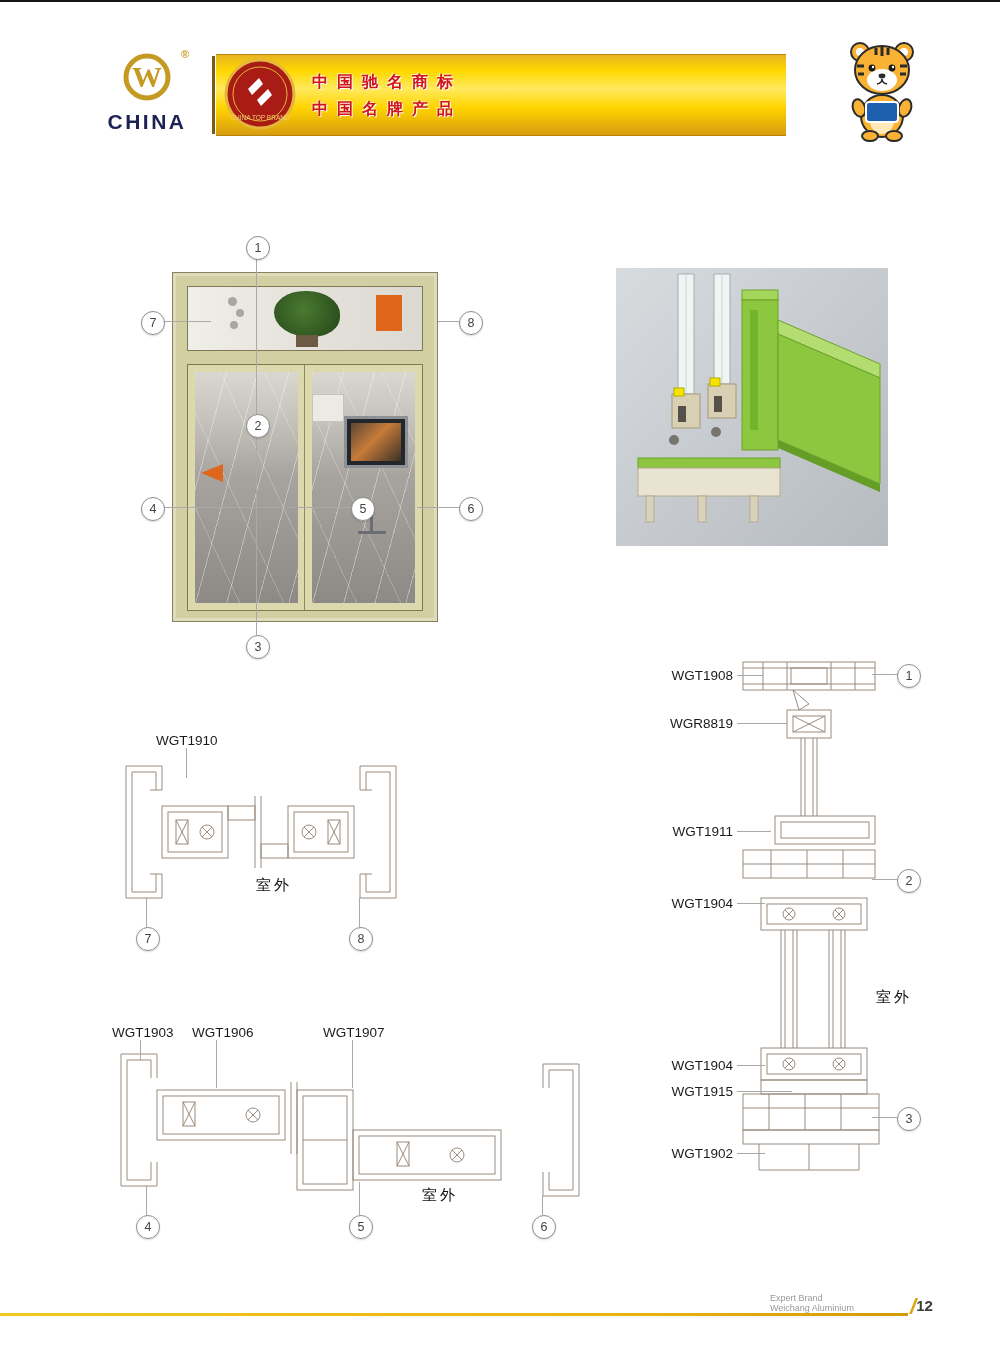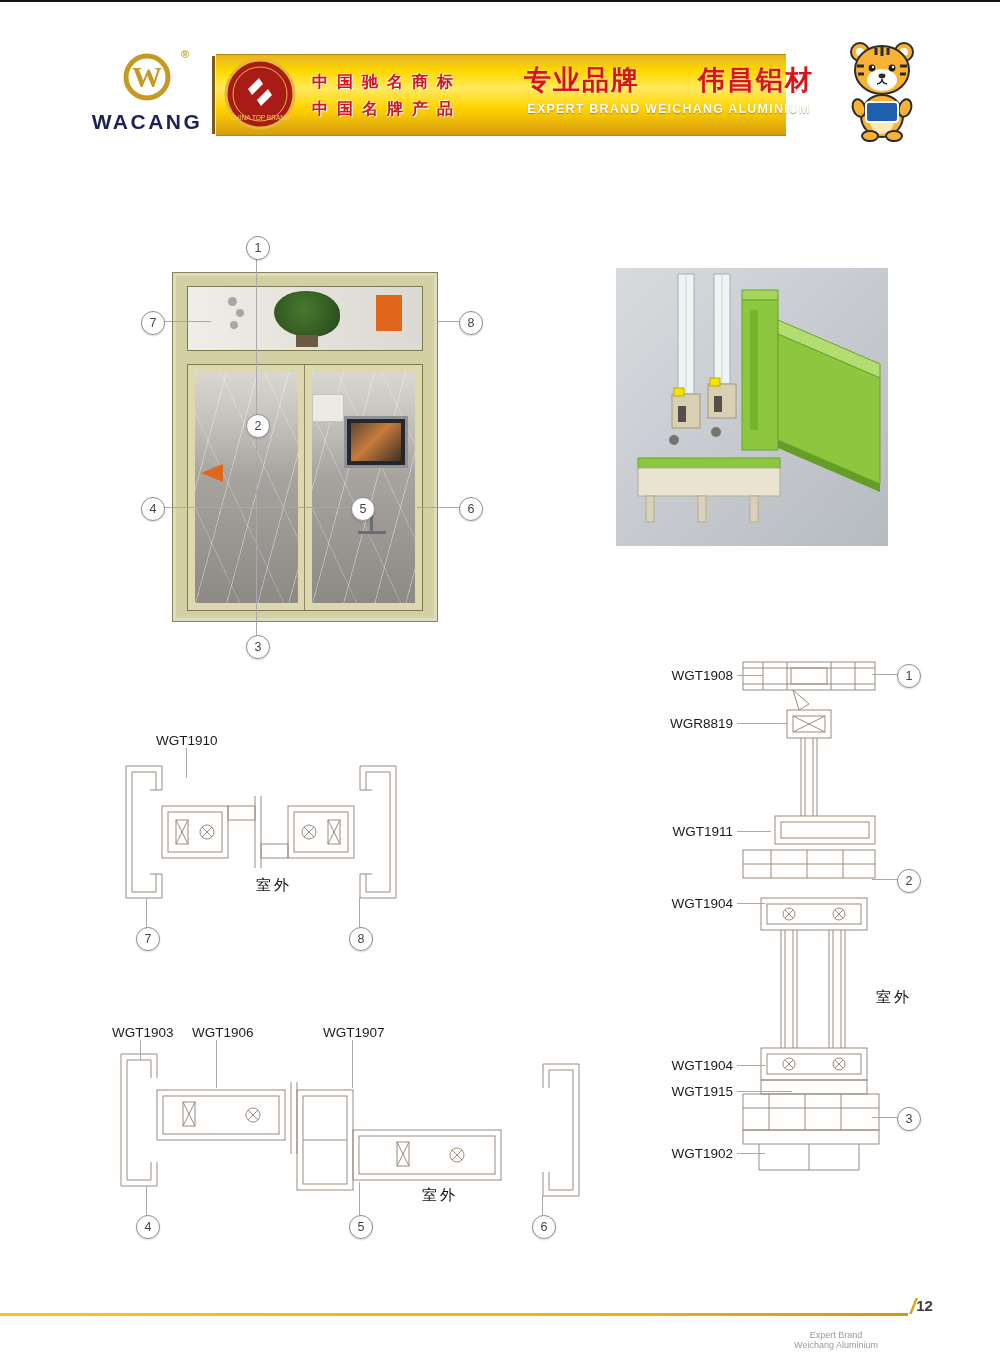--- a/index.html
+++ b/index.html
@@ -72,63 +72,59 @@
 
   
   .cad{position:absolute;}
   .lbl{position:absolute;font-size:13.5px;color:#1a1a1a;white-space:nowrap;z-index:4;}
   .lblr{text-align:right;width:72px;}
   .outdoor{position:absolute;font-size:15px;color:#111;letter-spacing:3px;z-index:4;}
 
   
   .footer-line{position:absolute;left:0;top:1313px;width:908px;height:3px;
         background:linear-gradient(90deg,#f2c71e 0%,#e7b40f 70%,#cf9c08 100%);}
-  .footer-en{position:absolute;left:770px;top:1293px;width:132px;text-align:center;
-        font-size:9px;line-height:10px;color:#999;margin-top:37px;}
+  .footer-en{position:absolute;left:770px;top:1293px;width:132px;text-align:left;
+        font-size:9px;line-height:10px;color:#999;}
   .footer-page{position:absolute;left:910px;top:1294px;white-space:nowrap;}
   .slash{font-size:22px;font-style:italic;color:#dfa508;font-weight:bold;vertical-align:-3px;}
   .pnum{font-size:15px;font-weight:bold;color:#3c3c3c;}
 </style>
 </head>
 <body>
 
 <div class="page">
   <div class="topline"></div>
 
   <div>
     <div class="logo">
       <div class="logo-mark">
         <svg width="60" height="58" viewBox="0 0 60 58">
           <circle cx="30" cy="27" r="21" fill="none" stroke="#c59a23" stroke-width="5"></circle>
           <text x="30" y="37" text-anchor="middle" font-size="30" font-weight="bold" fill="#c59a23" stroke="#ffffff" stroke-width="2" paint-order="stroke" font-family="Liberation Serif, serif">W</text>
         </svg>
         <span class="reg">®</span>
       </div>
-      <div class="logo-text">WACANG</div>
+      <div class="logo-text">CHINA</div>
     </div>
 
     <div class="hdr-divider"></div>
 
     <div class="gold-banner">
       <div class="badge">
         <svg width="72" height="72" viewBox="0 0 72 72">
           <circle cx="36" cy="36" r="34" fill="#a81c15" stroke="#e6b63c" stroke-width="3"></circle>
           <circle cx="36" cy="36" r="27" fill="none" stroke="#e6b63c" stroke-width="1"></circle>
           <path d="M24,31 L35,20 L39,26 L28,37 Z" fill="#ffffff"></path>
           <path d="M33,42 L44,31 L48,37 L37,48 Z" fill="#ffffff"></path>
           <text x="36" y="62" text-anchor="middle" font-size="6.5" fill="#f2cf6e">CHINA TOP BRAND</text>
         </svg>
       </div>
       <div class="honors">
         <div class="honor-line">中国驰名商标</div>
         <div class="honor-line">中国名牌产品</div>
-      </div>
-      <div class="slogans">
-        <div class="slogan-cn">专业品牌　　伟昌铝材</div>
-        <div class="slogan-en">EXPERT BRAND WEICHANG ALUMINIUM</div>
       </div>
     </div>
 
     <div class="tiger">
       <svg width="78" height="104" viewBox="0 0 78 104">
         <circle cx="17" cy="14" r="9" fill="#f9b233" stroke="#2b2b2b" stroke-width="2"></circle>
         <circle cx="61" cy="14" r="9" fill="#f9b233" stroke="#2b2b2b" stroke-width="2"></circle>
         <circle cx="17" cy="14" r="4" fill="#ffffff"></circle>
         <circle cx="61" cy="14" r="4" fill="#ffffff"></circle>
         <ellipse cx="39" cy="32" rx="27" ry="24" fill="#f9b233" stroke="#2b2b2b" stroke-width="2"></ellipse>

